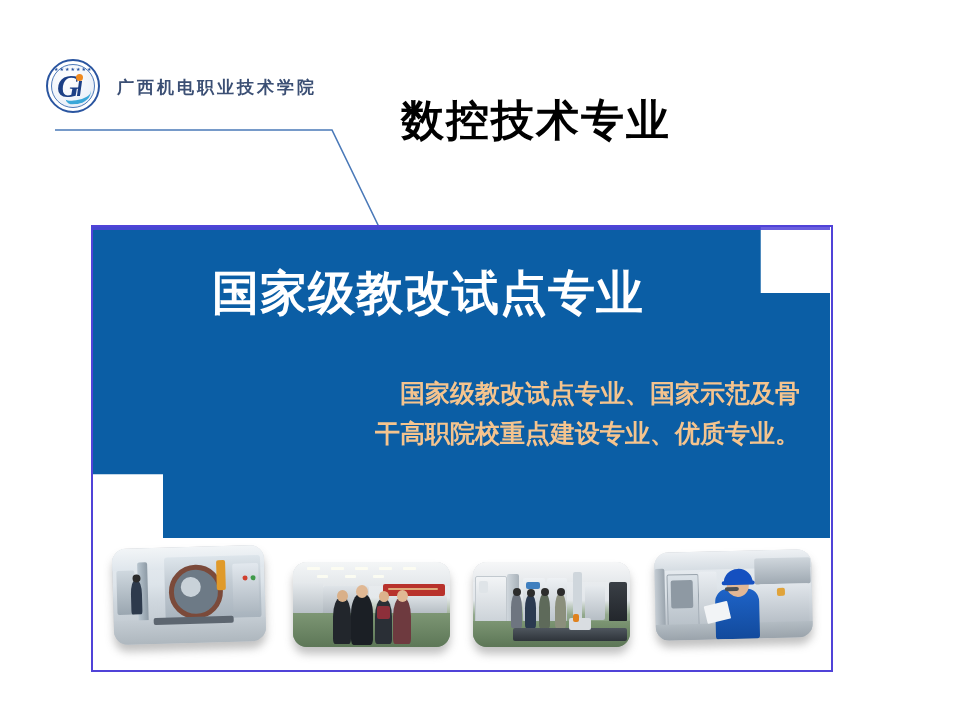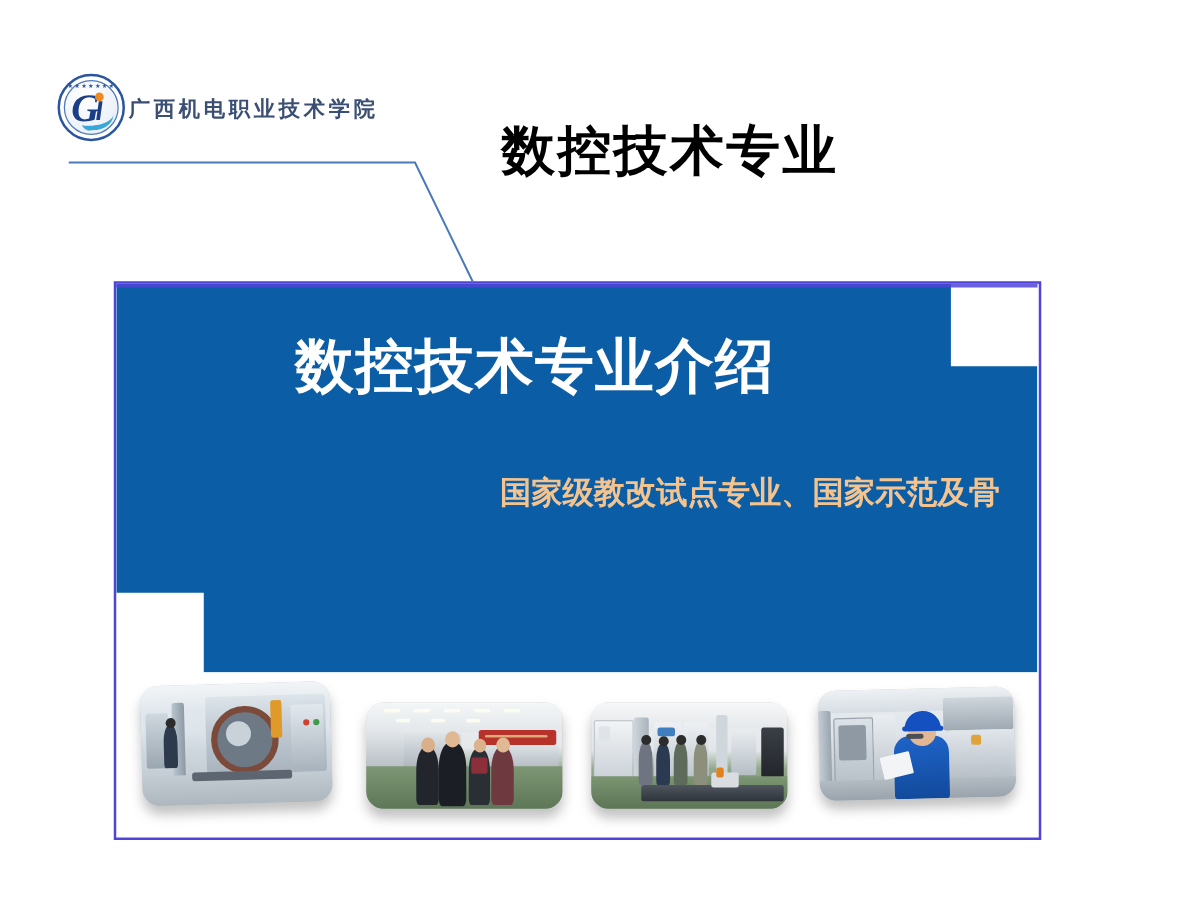--- a/index.html
+++ b/index.html
@@ -96,20 +96,21 @@
     background: #f08a1e;
   }
   #logo-mark .stem {
     position: absolute;
     left: 33px; top: 23px;
     width: 3px; height: 15px;
     background: #1b3f86;
     transform: skewX(-8deg);
   }
   #logo-text {
+    margin-left: 14px;
     font-family: "Liberation Serif", "DejaVu Serif", serif;
     font-size: 17px;
     font-weight: 600;
     color: #3b4f74;
     letter-spacing: 3px;
     white-space: nowrap;
   }
 
   
   #connector {
@@ -270,24 +271,25 @@
     <polyline points="55,130 332,130 379,227" fill="none" stroke="#4a79b8" stroke-width="1.6"></polyline>
   </svg>
 
   <div id="slide-title">数控技术专业</div>
 
   <div id="panel-frame"></div>
 
   <div id="blue-block"></div>
   <div id="blue-block-top-strip"></div>
 
-  <div id="panel-heading">数控技术专业介绍</div>
+  <div id="panel-heading">国家级教改试点专业</div>
 
   <div id="panel-sub">
     <span class="l1">国家级教改试点专业、国家示范及骨</span>
+    <span class="l2">干高职院校重点建设专业、优质专业。</span>
   </div>
 
   <div class="photo" id="photo1">
     <div class="scene">
       <div class="sc-base" style="background:linear-gradient(180deg,#e8edf1 0%,#dde4ea 38%,#cfd7de 55%,#b9c1c8 100%);"></div>
       <div class="ceil" style="height:22px;background:linear-gradient(180deg,#f2f5f7,#dfe6ec);"></div>
       <div class="mach" style="left:4px;top:22px;width:18px;height:44px;background:linear-gradient(180deg,#cfd8df,#9aa6b0);"></div>
       <div class="mach" style="left:25px;top:14px;width:10px;height:60px;background:linear-gradient(90deg,#b9c6d0,#8d9aa5);"></div>
       <div class="mach" style="left:52px;top:10px;width:96px;height:62px;background:linear-gradient(180deg,#dde5eb 0%,#c3ccd4 40%,#a8b3bd 100%);border-radius:3px;"></div>
       <div class="mach" style="left:56px;top:18px;width:44px;height:44px;border-radius:50%;border:5px solid #7b4a3a;background:#6d7a86;"></div>

